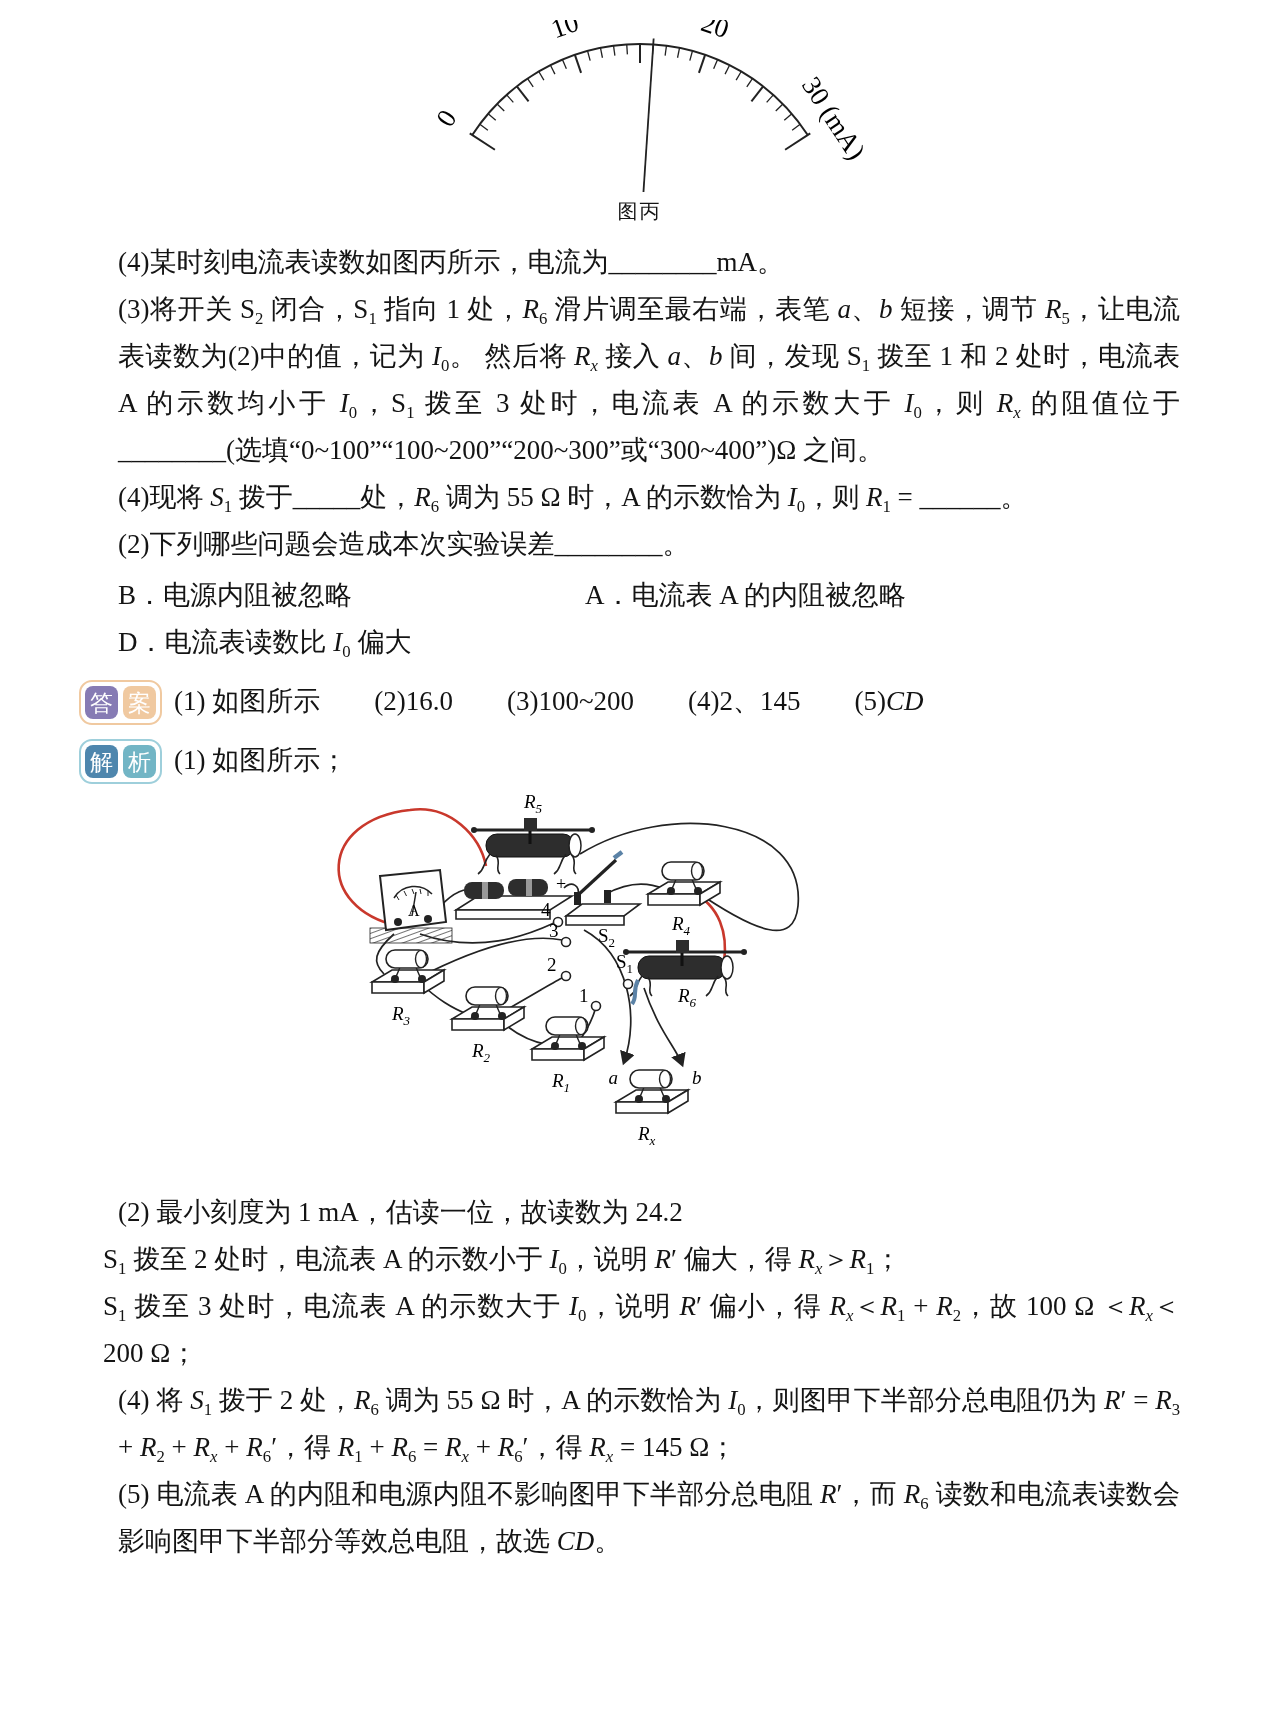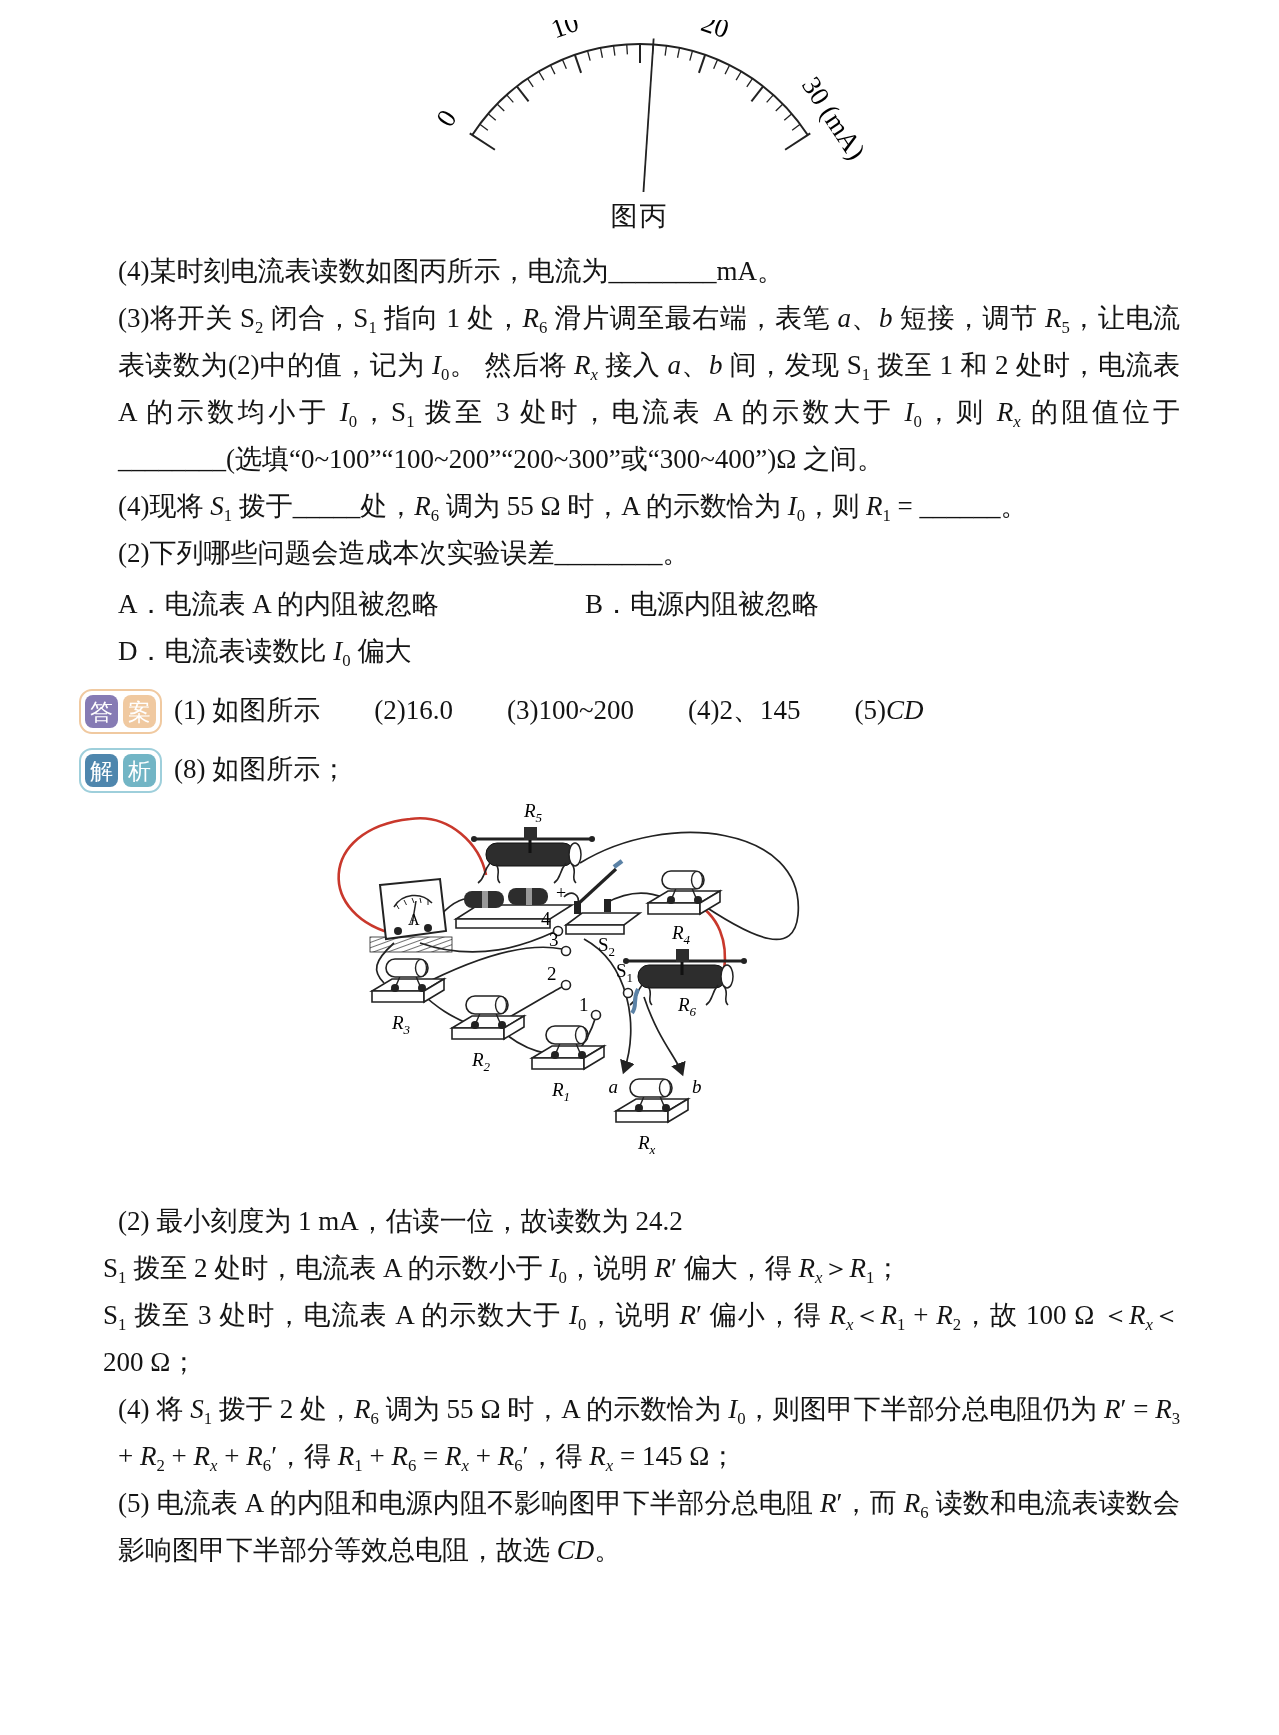--- a/index.html
+++ b/index.html
@@ -3,21 +3,21 @@
 <meta charset="utf-8">
 <style>
   html,body{margin:0;padding:0;background:#ffffff;}
   body{width:1279px;font-family:"Liberation Serif","DejaVu Serif",serif;color:#141414;}
   .page{width:1279px;min-height:1735px;box-sizing:border-box;padding-top:20px;}
   .content{margin:0 99px 0 100px;font-size:27px;line-height:47px;}
   p{margin:0;}
   sub{font-size:0.62em;line-height:0;}
   i{font-style:italic;}
   .gauge-wrap{width:560px;margin:0 auto;text-align:center;}
-  .caption{text-align:center;font-size:27px;margin-top:2px;letter-spacing:2px;}
+  .caption{text-align:center;font-size:20px;margin-top:2px;letter-spacing:2px;}
   .qblock{margin-top:14px;padding-left:18px;}
   .qblock .just{text-align:justify;}
   .opts{display:grid;grid-template-columns:467px 1fr;margin-top:4px;}
   .ansrow{display:flex;align-items:flex-start;gap:12px;margin-left:-21px;margin-top:10px;}
   .ansrow .txt{padding-top:2px;}
   .badge{display:inline-flex;gap:5px;padding:4px;border-radius:13px;background:#fff;flex:0 0 auto;margin-top:4px;}
   .badge span{display:block;width:33px;height:33px;border-radius:8px;color:#fff;font-size:23px;line-height:34px;text-align:center;font-family:"Liberation Sans","DejaVu Sans",sans-serif;}
   .badge-answer{border:2px solid #f0c9a0;}
   .badge-analysis{border:2px solid #9ecfdb;}
   .circuit-wrap{margin:10px 0 14px 228px;}
@@ -76,40 +76,40 @@
   </div>
 
   <div class="content">
 
     <div class="qblock">
       <p>(4)某时刻电流表读数如图丙所示，电流为________mA。</p>
       <p class="just">(3)将开关 S<sub>2</sub> 闭合，S<sub>1</sub> 指向 1 处，<i>R</i><sub>6</sub> 滑片调至最右端，表笔 <i>a</i>、<i>b</i> 短接，调节 <i>R</i><sub>5</sub>，让电流表读数为(2)中的值，记为 <i>I</i><sub>0</sub>。 然后将 <i>R</i><sub><i>x</i></sub> 接入 <i>a</i>、<i>b</i> 间，发现 S<sub>1</sub> 拨至 1 和 2 处时，电流表 A 的示数均小于 <i>I</i><sub>0</sub>，S<sub>1</sub> 拨至 3 处时，电流表 A 的示数大于 <i>I</i><sub>0</sub>，则 <i>R</i><sub><i>x</i></sub> 的阻值位于________(选填“0~100”“100~200”“200~300”或“300~400”)Ω 之间。</p>
       <p>(4)现将 <i>S</i><sub>1</sub> 拨于_____处，<i>R</i><sub>6</sub> 调为 55 Ω 时，A 的示数恰为 <i>I</i><sub>0</sub>，则 <i>R</i><sub>1</sub> = ______。</p>
       <p>(2)下列哪些问题会造成本次实验误差________。</p>
       <div class="opts">
+        <p>B．电源内阻被忽略</p>
         <p>A．电流表 A 的内阻被忽略</p>
-        <p>B．电源内阻被忽略</p>
         <p>D．电流表读数比 <i>I</i><sub>0</sub> 偏大</p>
       </div>
     </div>
 
     <div class="ansrow">
       <span class="badge badge-answer">
         <span style="background:#867bb4">答</span>
         <span style="background:#f0c9a0">案</span>
       </span>
       <span class="txt">(1) 如图所示　　(2)16.0　　(3)100~200　　(4)2、145　　(5)<i>CD</i></span>
     </div>
 
     <div class="ansrow">
       <span class="badge badge-analysis">
         <span style="background:#4e86ad">解</span>
         <span style="background:#72b5c5">析</span>
       </span>
-      <span class="txt">(8) 如图所示；</span>
+      <span class="txt">(1) 如图所示；</span>
     </div>
 
     <div class="circuit-wrap">
       <svg width="520" height="366" viewBox="0 0 520 366">
         <defs>
           <pattern id="hatch" width="5" height="8" patternUnits="userSpaceOnUse" patternTransform="rotate(70)">
             <line x1="0" y1="0" x2="0" y2="8" stroke="#333" stroke-width="1.4"></line>
           </pattern>
           <marker id="arr" markerWidth="9" markerHeight="9" refX="6" refY="4.5" orient="auto">
             <path d="M0,0 L8,4.5 L0,9 Z" fill="#222"></path>

